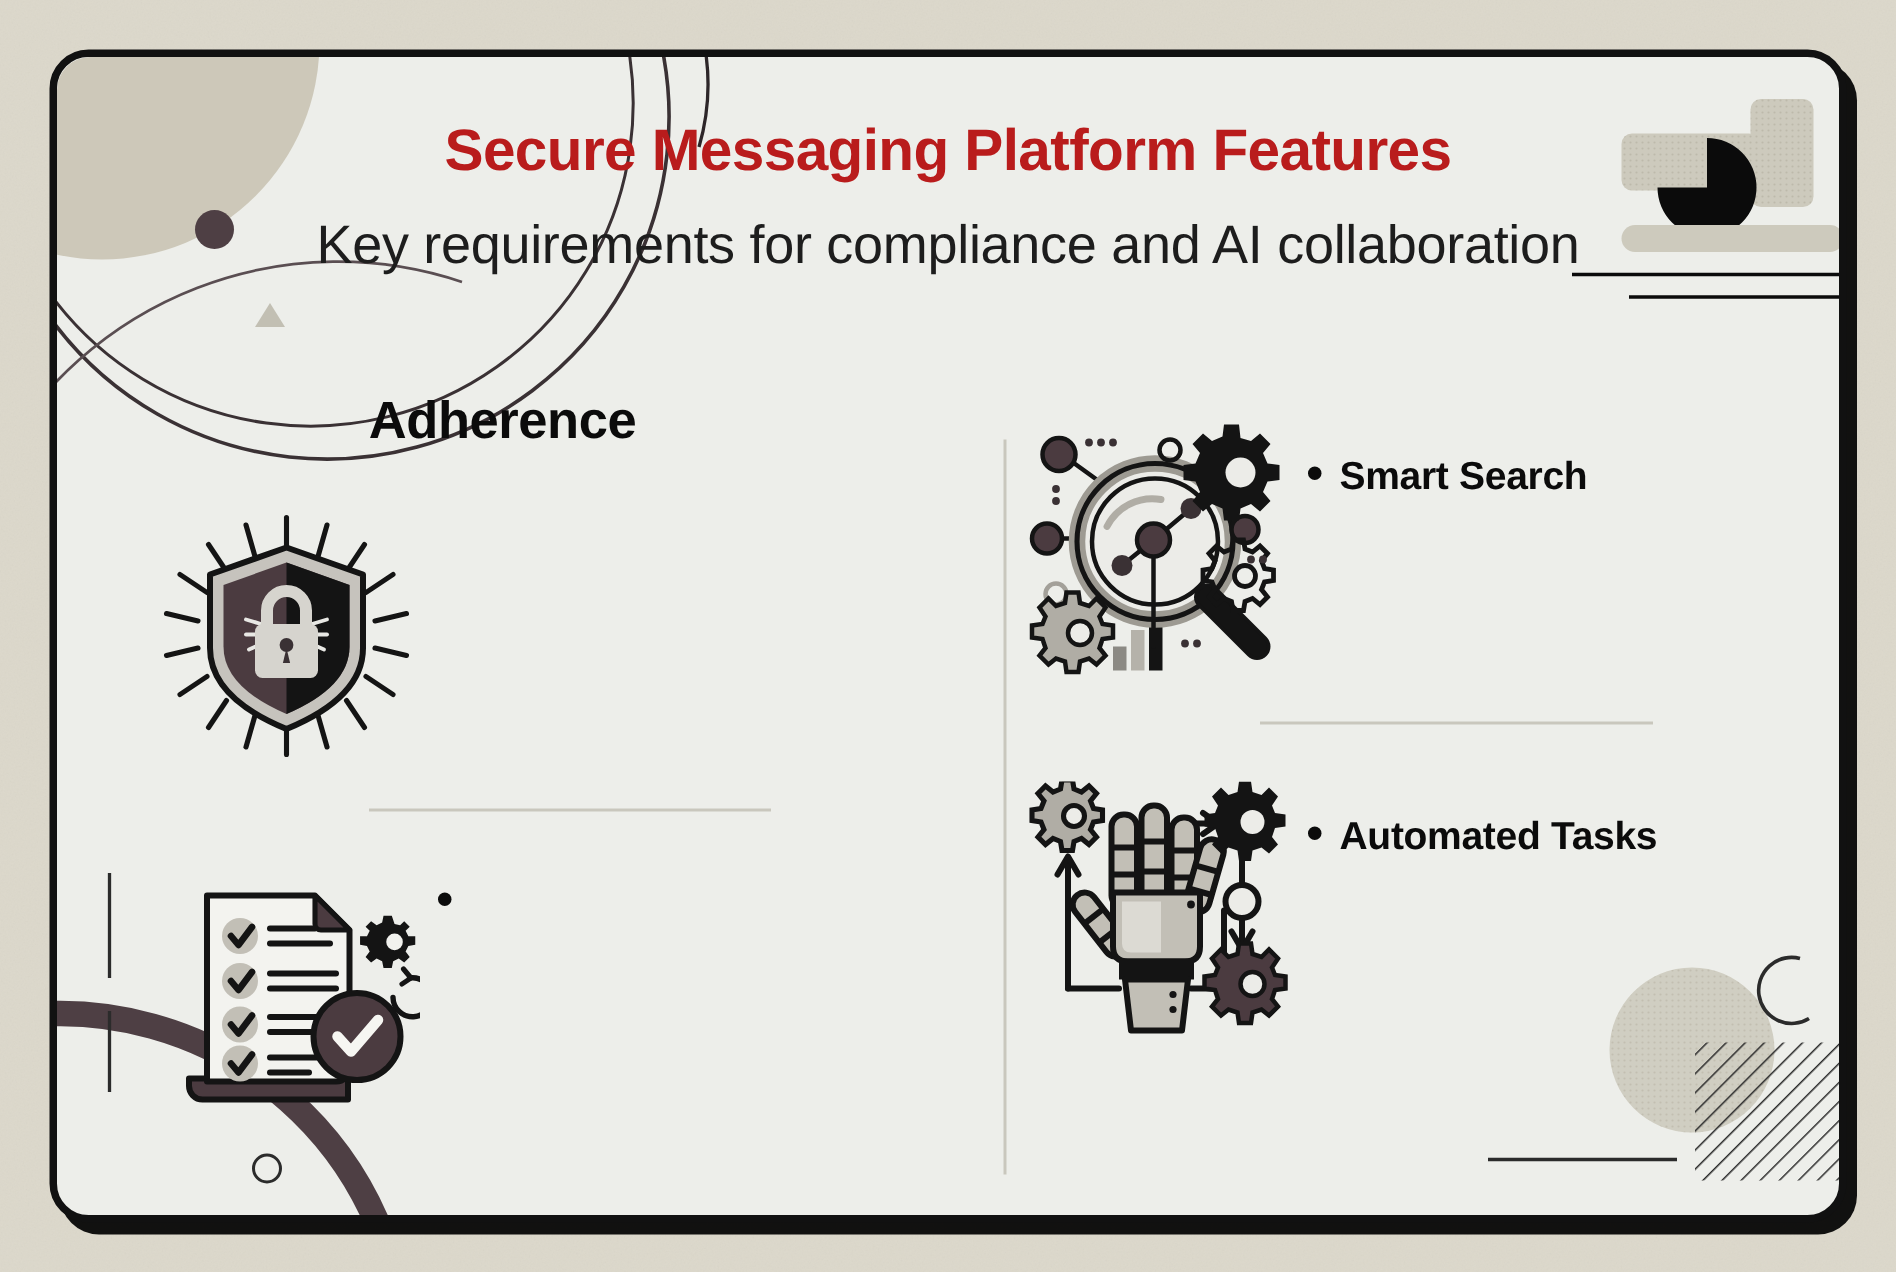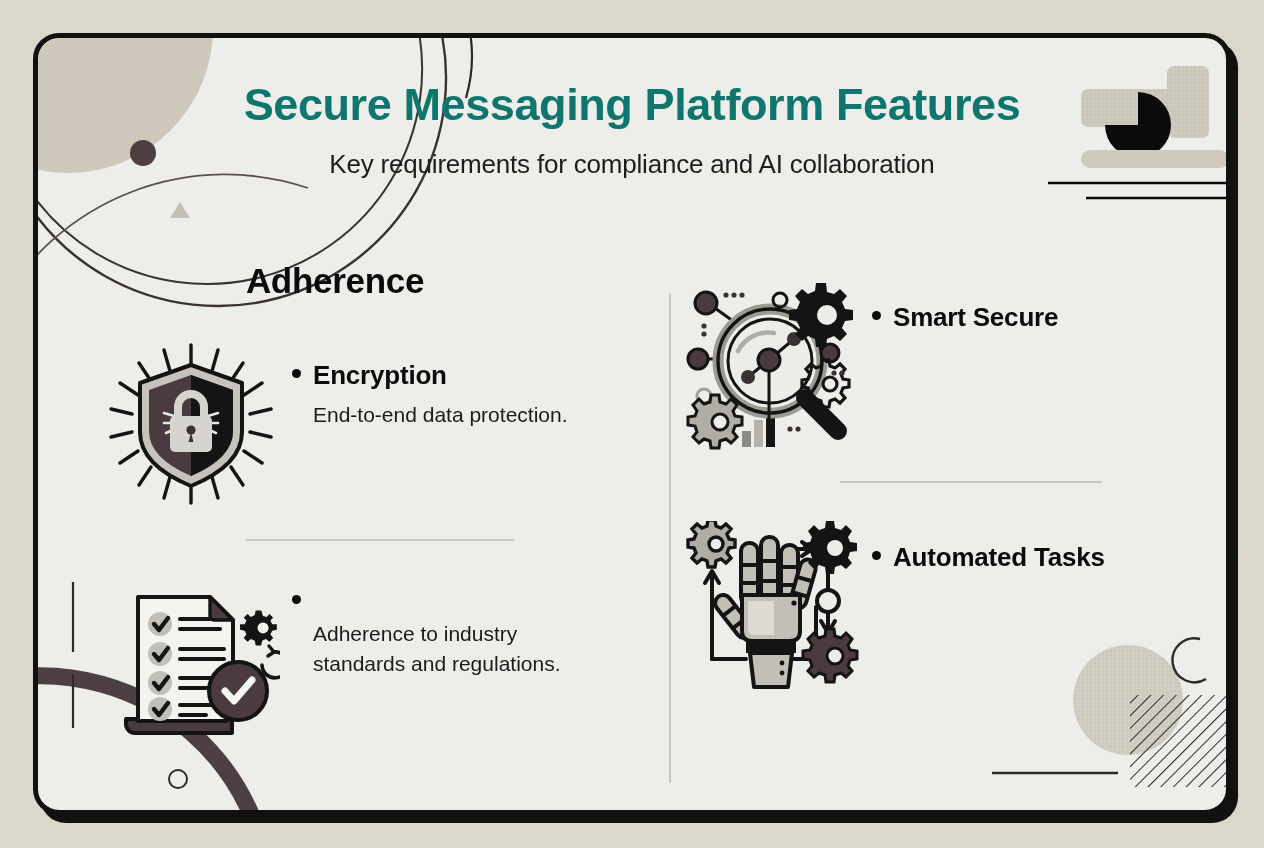--- a/index.html
+++ b/index.html
@@ -49,30 +49,30 @@
   #header-block {
     position: absolute;
     left: 0;
     top: 42px;
     width: 100%;
     text-align: center;
     z-index: 4;
   }
 
   #slide-title {
-    font-size: 45px;
+    font-size: 39px;
     font-weight: bold;
-    color: #0f766e;
+    color: #b91c1c;
     letter-spacing: -0.4px;
     line-height: 1.1;
   }
 
   #slide-subtitle {
     margin-top: 19px;
-    font-size: 26px;
+    font-size: 36px;
     font-weight: 400;
     color: #1d1d1d;
     letter-spacing: -0.2px;
   }
 
   
   #columns {
     position: absolute;
     left: 0;
     top: 205px;
@@ -291,27 +291,20 @@
             <line x1="116" y1="74" x2="106" y2="77"></line>
             <line x1="116" y1="84" x2="106" y2="84"></line>
             <line x1="114" y1="94" x2="105" y2="90"></line>
           </g>
 
           <path d="M 76 78 L 76 68 A 13 13 0 0 1 102 68 L 102 78" fill="none" stroke="#d6d4ce" stroke-width="8" stroke-linecap="round"></path>
           <rect x="68" y="77" width="42" height="36" rx="5" fill="#d6d4ce"></rect>
           <circle cx="89" cy="91" r="4.6" fill="#3a3134"></circle>
           <path d="M 89 93 L 86.6 103 L 91.4 103 Z" fill="#3a3134"></path>
         </svg>
-        <div class="feature-text">
-          <div class="feature-title">
-            <span class="bullet-dot"></span>
-            <span>Encryption</span>
-          </div>
-          <div class="feature-desc">End-to-end data protection.</div>
-        </div>
       </div>
 
       <div class="feature-divider"></div>
 
       <div class="feature">
         <svg class="feature-icon" viewBox="0 0 178 170" aria-hidden="true">
 
           <path d="M 24 140 L 130 140 L 130 154 L 33 154 A 9 9 0 0 1 24 145 Z" fill="#4b3b40" stroke="#141414" stroke-width="4" stroke-linejoin="round"></path>
 
           <path d="M 36 18 L 108 18 L 131 41 L 131 133 A 9 9 0 0 1 122 142 L 36 142 Z" fill="#f3f3ef" stroke="#141414" stroke-width="4" stroke-linejoin="round"></path>
@@ -353,21 +346,20 @@
             <path d="M 167 67 L 172 73 L 166 77" fill="none" stroke="#141414" stroke-width="3.4" stroke-linecap="round" stroke-linejoin="round"></path>
           </g>
 
           <circle cx="136" cy="112" r="29" fill="#4b3b40" stroke="#141414" stroke-width="4"></circle>
           <path d="M 123 112 L 132 122 L 150 101" fill="none" stroke="#f6f6f2" stroke-width="7" stroke-linecap="round" stroke-linejoin="round"></path>
         </svg>
         <div class="feature-text">
           <div class="feature-title">
             <span class="bullet-dot"></span>
           </div>
-          <div class="feature-desc">Adherence to industry standards and regulations.</div>
         </div>
       </div>
     </div>
 
     <div class="column right">
 
       <div class="feature">
         <svg class="feature-icon" viewBox="0 0 178 170" aria-hidden="true">
 
           <g stroke="#141414" stroke-width="3" stroke-linecap="round">
@@ -431,21 +423,21 @@
               <circle cx="22" cy="53" r="2.6"></circle>
             <circle cx="152" cy="92" r="2.6"></circle>
               <circle cx="160" cy="92" r="2.6"></circle>
             <circle cx="108" cy="148" r="2.6"></circle>
               <circle cx="116" cy="148" r="2.6"></circle>
           </g>
         </svg>
         <div class="feature-text">
           <div class="feature-title">
             <span class="bullet-dot"></span>
-            <span>Smart Secure</span>
+            <span>Smart Search</span>
           </div>
         </div>
       </div>
 
       <div class="feature-divider"></div>
 
       <div class="feature">
         <svg class="feature-icon" viewBox="0 0 178 170" aria-hidden="true">
 
           <g fill="none" stroke="#141414" stroke-width="4" stroke-linecap="round" stroke-linejoin="round">

